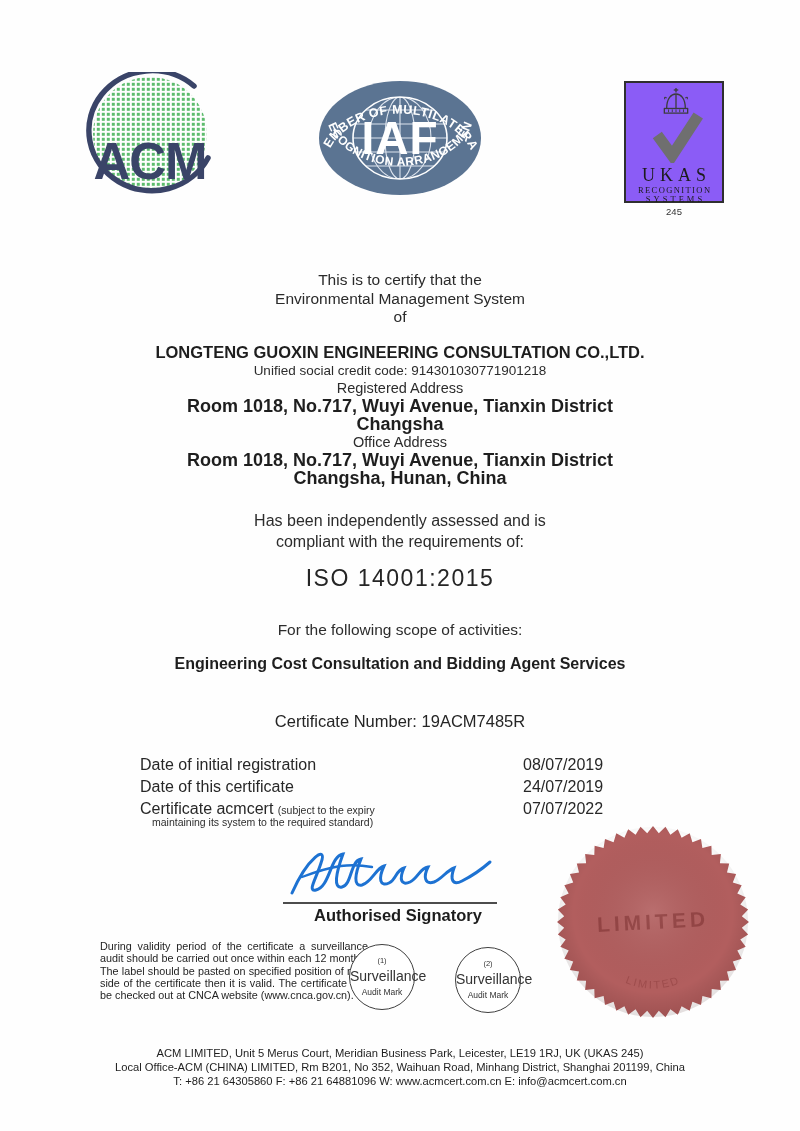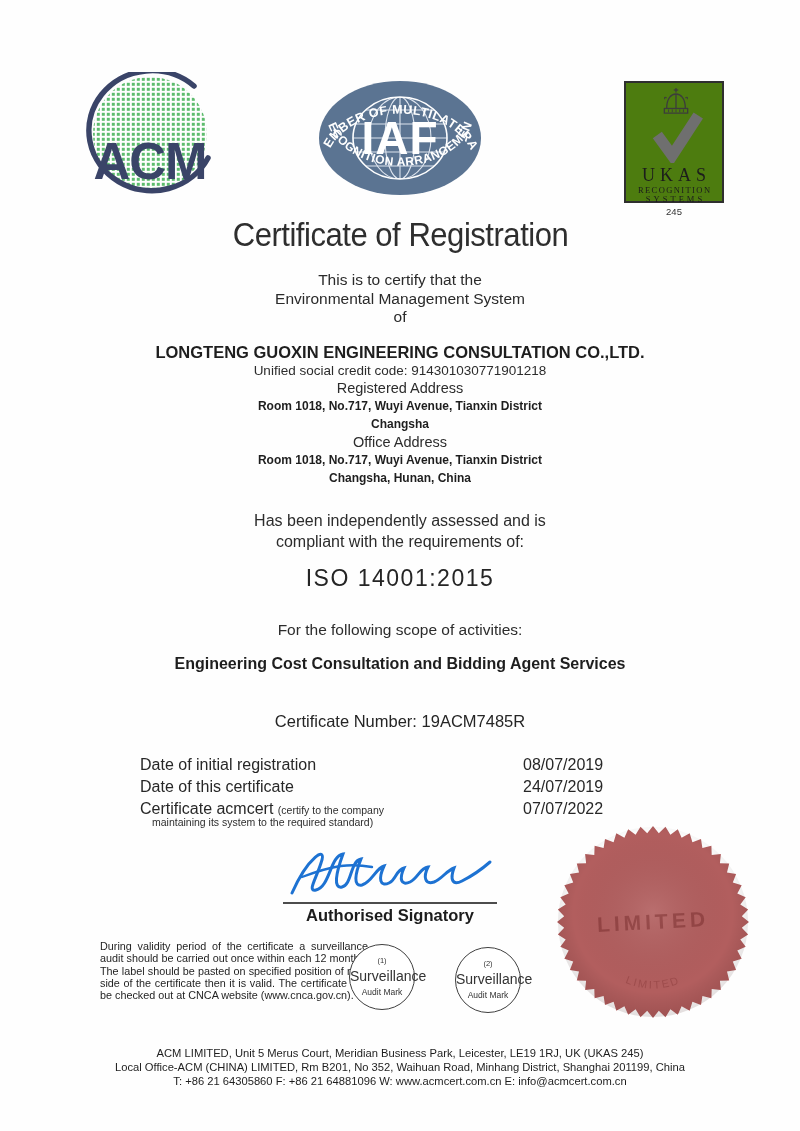--- a/index.html
+++ b/index.html
@@ -10,21 +10,21 @@
     color:#2c2c2c;
   }
   .abs{position:absolute;}
   .center-text{left:0;width:100%;text-align:center;}
 
   
   .acm-logo{left:76px;top:72px;width:148px;height:134px;}
   .iaf-logo{left:317px;top:79px;width:166px;height:118px;}
   .ukas-box{
     left:624px;top:81px;width:100px;height:122px;
-    border:2px solid #2f2f2f;background:#4d7c0f;box-sizing:border-box;
+    border:2px solid #2f2f2f;background:#8b5cf6;box-sizing:border-box;
   }
   .ukas-crown{position:absolute;top:4px;left:34px;}
   .ukas-check{position:absolute;top:26px;left:19px;}
   .ukas-name{
     position:absolute;top:82px;left:0;width:100%;text-align:center;
     font-family:"Liberation Serif","DejaVu Serif",serif;
     font-size:18px;letter-spacing:5px;text-indent:5px;color:#1c1c1c;
   }
   .ukas-line1{
     position:absolute;top:102px;left:0;width:100%;text-align:center;
@@ -39,38 +39,38 @@
   .ukas-number{left:624px;top:206px;width:100px;text-align:center;font-size:9.5px;color:#333;}
 
   
   .title{top:216px;font-size:33px;letter-spacing:-0.5px;color:#2e2e2e;}
   .title span{display:inline-block;transform:scaleX(0.94);}
   .intro{top:271px;font-size:15.5px;line-height:18.5px;color:#2a2a2a;}
   .company{top:343px;line-height:18px;}
   .company .name{font-size:16.5px;font-weight:bold;color:#1e1e1e;line-height:19px;}
   .company .credit{font-size:13.5px;line-height:17px;}
   .company .addr-label{font-size:14.5px;line-height:18px;}
-  .company .addr{font-size:12px;font-weight:bold;color:#1e1e1e;line-height:18px;}
+  .company .addr{font-size:18px;font-weight:bold;color:#1e1e1e;line-height:18px;}
   .assessment{top:511px;font-size:16px;line-height:20.5px;}
   .standard{top:565px;font-size:23px;letter-spacing:1.5px;color:#252525;}
   .scope-label{top:621px;font-size:15.5px;}
   .scope-text{top:655px;font-size:16px;font-weight:bold;color:#1e1e1e;}
   .cert-number{top:712px;font-size:16.5px;color:#252525;}
 
   
   .dates{top:756px;left:140px;width:480px;font-size:16px;color:#272727;}
   .date-row{position:relative;min-height:22px;}
   .dvalue{position:absolute;left:383px;top:0;}
   .note{font-size:10.5px;color:#2e2e2e;}
   .note2{display:block;line-height:11px;margin-top:-1px;padding-left:12px;}
 
   
   .signature-svg{left:286px;top:841px;}
   .sig-line{left:283px;top:902px;width:214px;border-top:2px solid #4c4c4c;height:0;}
-  .sig-label{left:283px;top:906px;width:214px;text-align:center;font-size:16.5px;font-weight:bold;color:#1c1c1c;}
+  .sig-label{left:291px;top:906px;width:214px;text-align:center;font-size:16.5px;font-weight:bold;color:#1c1c1c;}
 
   
   .seal{left:556px;top:825px;width:194px;height:194px;}
 
   
   .notice{
     left:100px;top:940px;width:268px;
     font-size:10.8px;line-height:12.3px;text-align:justify;color:#1f1f1f;
   }
   .audit-circle{
@@ -150,21 +150,20 @@
     </svg>
     <svg class="ukas-check" width="60" height="54" viewBox="0 0 64 58">
       <path d="M13 28 L29 50 L57 7" fill="none" stroke="#6f6f6f" stroke-width="12"></path>
     </svg>
     <div class="ukas-name">UKAS</div>
     <div class="ukas-line1">RECOGNITION</div>
     <div class="ukas-line2">SYSTEMS</div>
   </div>
   <div class="abs ukas-number">245</div>
 
-  <div class="abs center-text title"><span>Certificate of Registration</span></div>
 
   <div class="abs center-text intro">
     <div>This is to certify that the</div>
     <div>Environmental Management System</div>
     <div>of</div>
   </div>
 
   <div class="abs center-text company">
     <div class="name">LONGTENG GUOXIN ENGINEERING CONSULTATION CO.,LTD.</div>
     <div class="credit">Unified social credit code: 914301030771901218</div>
@@ -193,21 +192,21 @@
       <span class="dlabel">Date of initial registration</span>
       <span class="dvalue">08/07/2019</span>
     </div>
     <div class="date-row">
       <span class="dlabel">Date of this certificate</span>
       <span class="dvalue">24/07/2019</span>
     </div>
     <div class="date-row">
       <span class="dlabel">
         <span>Certificate acmcert</span>
-        <span class="note">(certify to the company</span>
+        <span class="note">(subject to the expiry</span>
         <span class="note note2">maintaining its system to the required standard)</span>
       </span>
       <span class="dvalue">07/07/2022</span>
     </div>
   </div>
 
   <svg class="abs signature-svg" width="210" height="62" viewBox="0 0 210 62">
     <path class="sig" d="M6 52 C22 16 42 3 35 22 C30 38 21 51 30 49 C44 46 44 15 57 13 C50 32 47 48 56 46 C66 44 64 20 75 18 C69 33 67 46 76 44 C86 41 90 27 98 25 C92 38 94 46 103 42 C110 39 110 29 118 27 C113 38 115 45 124 41 C132 37 134 27 142 26 C137 36 139 44 148 41 C156 38 160 30 168 27 C164 38 166 45 176 40 C186 35 196 28 204 21" fill="none" stroke="#1d72d2" stroke-width="3" stroke-linecap="round"></path>
     <path class="sig" d="M16 36 C48 24 64 22 86 26" fill="none" stroke="#1d72d2" stroke-width="2.4" stroke-linecap="round"></path>
   </svg>

